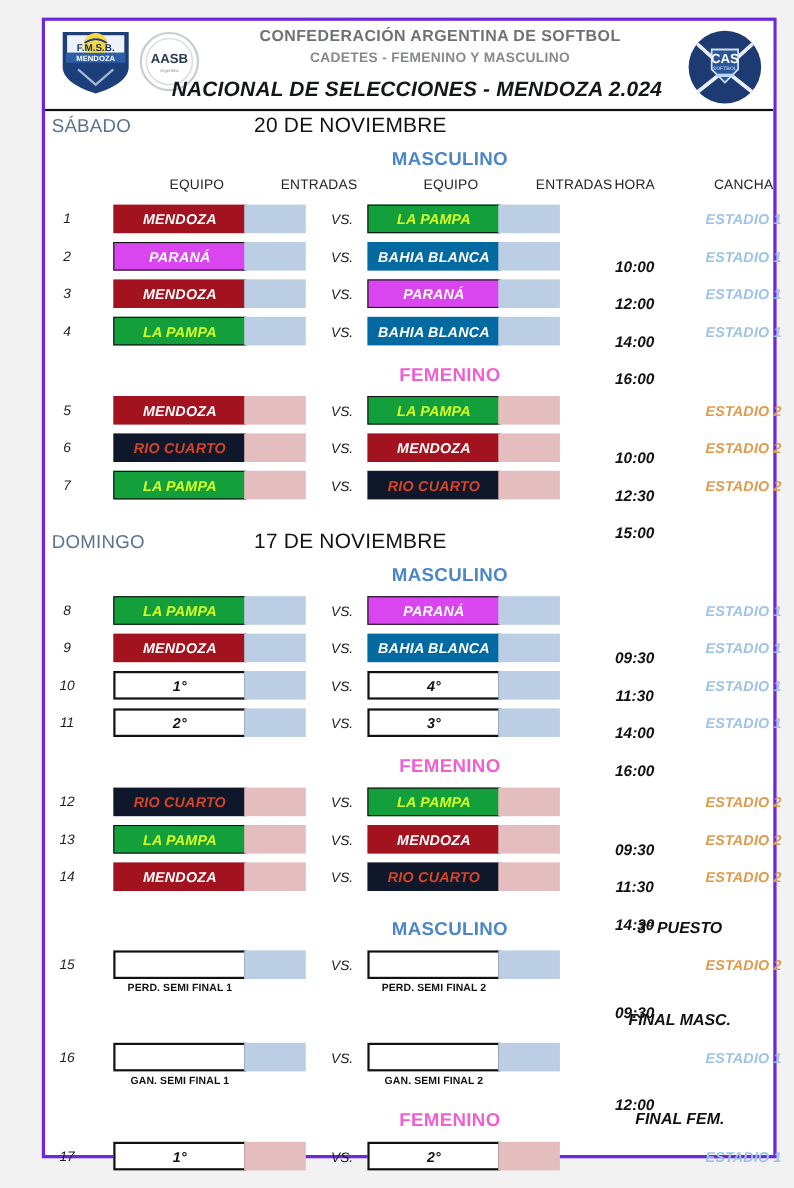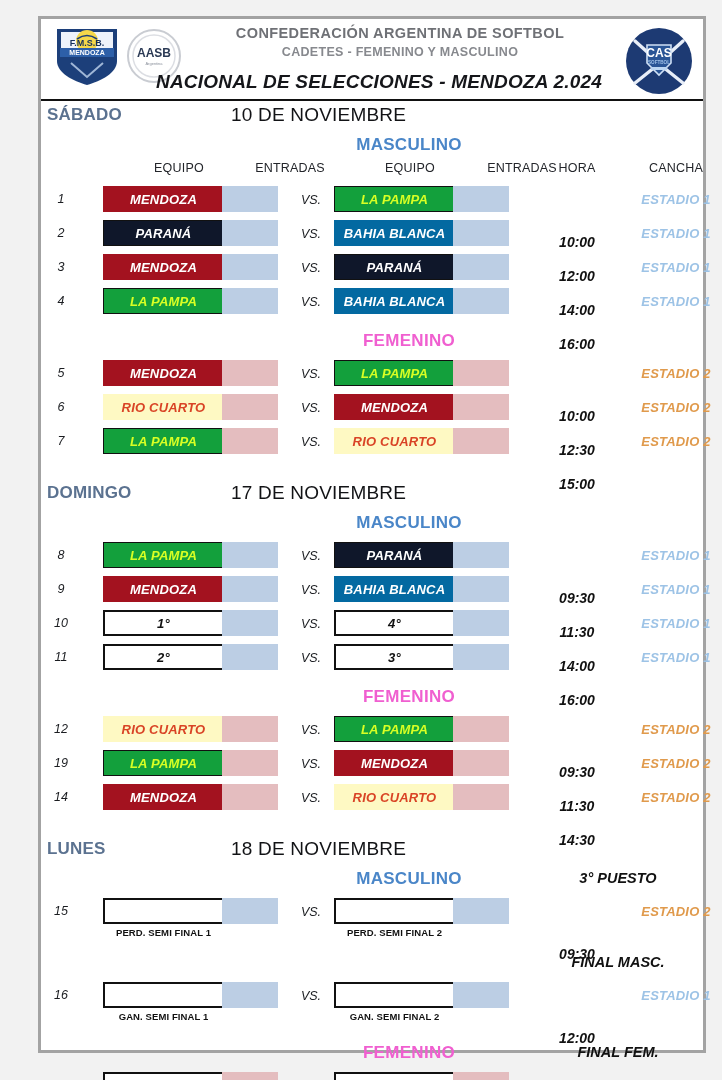--- a/index.html
+++ b/index.html
@@ -3,21 +3,21 @@
 <meta charset="utf-8">
 <style>
   html,body{margin:0;padding:0;}
   body{
     width:722px;height:1080px;overflow:hidden;
     background:#f2f2f2;
     font-family:"Liberation Sans","DejaVu Sans",sans-serif;
   }
   .page{
     position:absolute;left:38px;top:16px;width:668px;height:1037px;
-    background:#ffffff;border:3px solid #a3a3a3;box-sizing:border-box;
+    background:#ffffff;border:3px solid #6d28d9;box-sizing:border-box;
   }
 
   
   .header{
     position:relative;height:82px;border-bottom:2px solid #111;
     box-sizing:border-box;background:#fff;
   }
   .logo-fmsb{position:absolute;left:10px;top:6px;width:72px;height:62px;}
   .logo-aasb{position:absolute;left:82px;top:8px;width:62px;height:58px;}
   .logo-cas{position:absolute;right:6px;top:6px;width:76px;height:72px;}
@@ -28,21 +28,21 @@
     position:absolute;left:100px;right:86px;top:52px;text-align:center;
     font-size:19px;font-weight:bold;font-style:italic;color:#15161a;letter-spacing:.2px;
   }
 
   
   .body{position:relative;padding:0;}
 
   .dayrow{position:relative;height:34px;}
   .dayname{
     position:absolute;left:6px;top:4px;
-    font-size:17px;font-weight:bold;color:#5b7290;letter-spacing:.2px;
+    font-size:17px;font-weight:normal;color:#5b7290;letter-spacing:.2px;
   }
   .daydate{
     position:absolute;left:190px;top:3px;
     font-size:19px;color:#121316;letter-spacing:.2px;
   }
 
   .catrow{position:relative;height:26px;}
   .cat{
     position:absolute;width:200px;text-align:center;top:0px;
     font-size:17px;font-weight:bold;letter-spacing:.3px;
@@ -82,24 +82,24 @@
   .entradas.blue{background:#bccee4;}
   .entradas.pink{background:#e4bdbf;}
 
   .team{
     position:absolute;left:0;top:0;width:121px;height:100%;
     display:flex;align-items:center;justify-content:center;
     font-size:13px;font-weight:bold;font-style:italic;letter-spacing:.2px;
     box-sizing:border-box;text-align:center;line-height:1;
   }
   .team.mendoza   {background:#a3121f;color:#ffffff;}
-  .team.parana    {background:#0f172a;color:#ffffff;border:1.5px solid #111;}
+  .team.parana    {background:#d946ef;color:#ffffff;border:1.5px solid #111;}
   .team.lapampa   {background:#13a03c;color:#d8ff24;border:1.5px solid #111;}
   .team.bahia     {background:#0369a1;color:#ffffff;}
-  .team.riocuarto {background:#fef9c3;color:#d94426;}
+  .team.riocuarto {background:#0f172a;color:#d94426;}
   .team.blank     {background:#ffffff;color:#111;border:2.5px solid #111;}
   .team.empty     {background:#ffffff;border:2.5px solid #111;}
 
   .caption{
     position:absolute;left:0;top:29px;width:121px;text-align:center;
     font-size:9.5px;font-weight:bold;color:#111;letter-spacing:.1px;
   }
 
   .hora{
     position:absolute;left:498px;top:8px;width:76px;text-align:center;
@@ -154,21 +154,21 @@
       <div class="h-l1">CONFEDERACIÓN ARGENTINA DE SOFTBOL</div>
       <div class="h-l2">CADETES - FEMENINO Y MASCULINO</div>
     </div>
     <div class="h-l3">NACIONAL DE SELECCIONES - MENDOZA 2.024</div>
   </div>
 
   <div class="body">
 
     <div class="dayrow">
       <div class="dayname">SÁBADO</div>
-      <div class="daydate">10 DE NOVIEMBRE</div>
+      <div class="daydate">20 DE NOVIEMBRE</div>
     </div>
 
     <div class="catrow">
       <div class="cat masc">MASCULINO</div>
     </div>
 
     <div class="colhdr">
       <span class="ch-eq1">EQUIPO</span>
       <span class="ch-en1">ENTRADAS</span>
       <span class="ch-eq2">EQUIPO</span>
@@ -374,21 +374,21 @@
       <div class="vs">VS.</div>
       <div class="slotB">
         <div class="team lapampa">LA PAMPA</div>
         <div class="entradas pink"></div>
       </div>
       <div class="hora">09:30</div>
       <div class="cancha e2">ESTADIO 2</div>
     </div>
 
     <div class="match">
-      <div class="num">19</div>
+      <div class="num">13</div>
       <div class="slotA">
         <div class="team lapampa">LA PAMPA</div>
         <div class="entradas pink"></div>
       </div>
       <div class="vs">VS.</div>
       <div class="slotB">
         <div class="team mendoza">MENDOZA</div>
         <div class="entradas pink"></div>
       </div>
       <div class="hora">11:30</div>
@@ -405,24 +405,20 @@
       <div class="slotB">
         <div class="team riocuarto">RIO CUARTO</div>
         <div class="entradas pink"></div>
       </div>
       <div class="hora">14:30</div>
       <div class="cancha e2">ESTADIO 2</div>
     </div>
 
     <div class="spacer lg"></div>
 
-    <div class="dayrow">
-      <div class="dayname">LUNES</div>
-      <div class="daydate">18 DE NOVIEMBRE</div>
-    </div>
 
     <div class="catrow">
       <div class="cat masc">MASCULINO</div>
       <div class="sidelabel">3° PUESTO</div>
     </div>
 
     <div class="match tall">
       <div class="num">15</div>
       <div class="slotA">
         <div class="team empty"></div>

